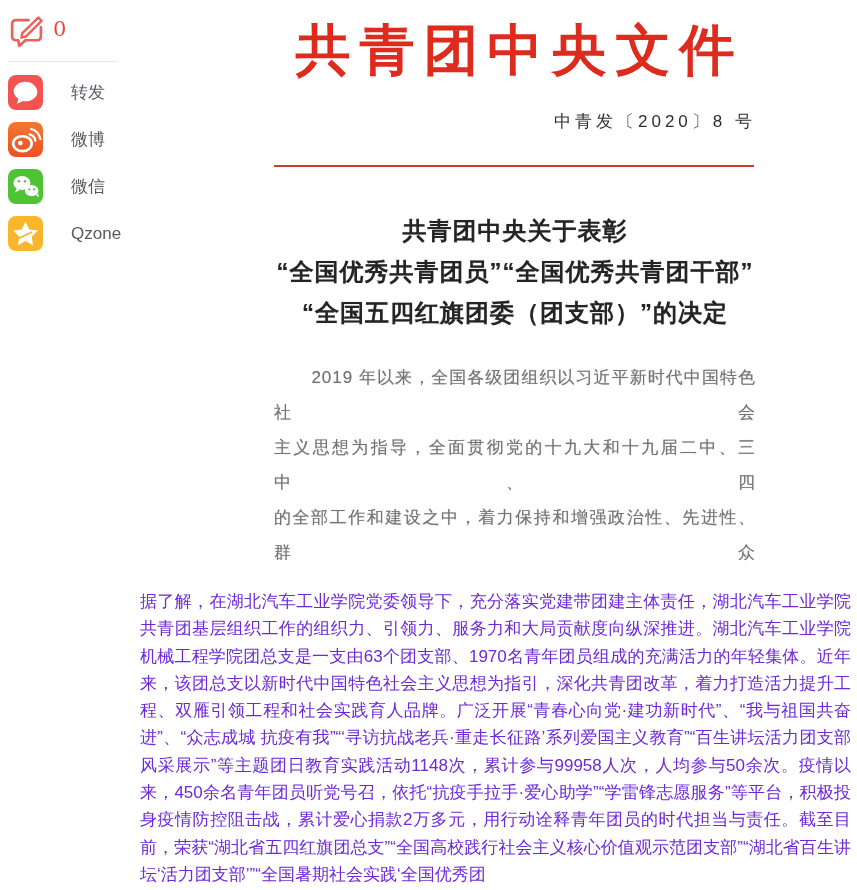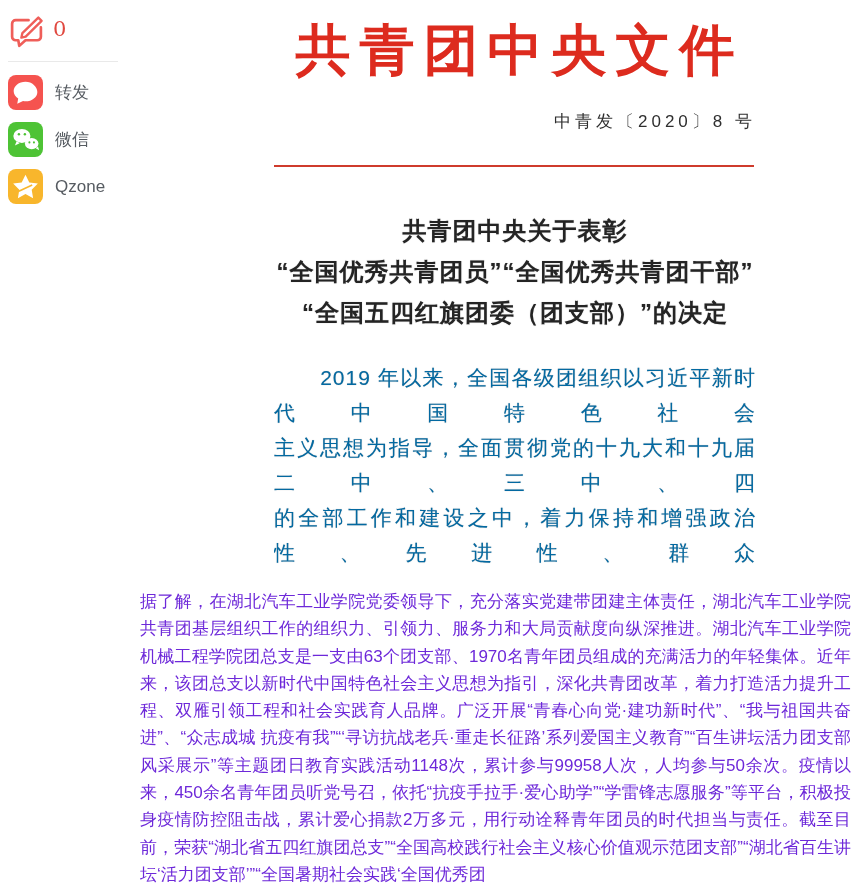--- a/index.html
+++ b/index.html
@@ -23,21 +23,21 @@
   .comment-row svg { width: 37px; height: 35px; display: block; }
   .comment-count {
     font-family: "DejaVu Serif", "Liberation Serif", serif;
     font-size: 21px; line-height: 30px; color: #e0483f;
   }
   .sidebar-divider {
     margin-top: 7px; margin-bottom: 13px;
     border-bottom: 1px solid #e9e9e9; width: 110px;
   }
   .share-item {
-    display: flex; align-items: center; gap: 12px;
+    display: flex; align-items: center; gap: 28px;
     margin-bottom: 12px; cursor: pointer;
   }
   .share-icon {
     width: 35px; height: 35px; border-radius: 8px;
     display: flex; align-items: center; justify-content: center;
     flex: 0 0 35px;
   }
   .share-icon svg { width: 35px; height: 35px; display: block; }
   .share-icon.weibo-bg { background: linear-gradient(180deg, #f5772e 0%, #ec5123 100%); }
   .share-label { font-size: 17px; color: #565b61; }
@@ -77,23 +77,23 @@
     margin-top: 43px;
     text-align: center;
     font-size: 24px; line-height: 41px;
     font-weight: 700;
     color: #242424;
     letter-spacing: 1px;
     text-shadow: 0 0 1px rgba(40,40,40,.35);
   }
   .scan-body {
     margin-top: 27px;
-    font-size: 21px; line-height: 35px;
+    font-size: 17px; line-height: 35px;
     letter-spacing: 1px;
-    color: #0369a1;
+    color: #737373;
     text-shadow: 0 0 1px rgba(80,80,80,.4);
   }
   .scan-line { text-align: justify; text-align-last: justify; }
   .scan-line.indent { text-indent: 2.2em; }
 
   
   .article {
     position: absolute;
     left: 140px; top: 588px;
     width: 711px;
@@ -121,20 +121,31 @@
 
   <div class="share-item">
     <span class="share-icon" style="background: rgb(245, 83, 79);">
       <svg viewBox="0 0 34 34">
         <path d="M17 6.5c-6.4 0-11.5 4.1-11.5 9.1 0 2.9 1.7 5.5 4.4 7.2L9 28l5.6-2.7c.8.1 1.6.2 2.4.2 6.4 0 11.5-4.1 11.5-9.1S23.4 6.5 17 6.5z" fill="#ffffff"></path>
       </svg>
     </span>
     <span class="share-label">转发</span>
   </div>
 
+  <div class="share-item">
+    <span class="share-icon weibo-bg">
+      <svg viewBox="0 0 34 34">
+        <ellipse cx="14" cy="21" rx="9" ry="7.3" fill="none" stroke="#ffffff" stroke-width="2.6"></ellipse>
+        <circle cx="12" cy="20.5" r="2.3" fill="#ffffff"></circle>
+        <path d="M21 12a7.5 7.5 0 0 1 5.6 6.2" fill="none" stroke="#ffffff" stroke-width="2.2" stroke-linecap="round"></path>
+        <path d="M22.5 6.8A12.5 12.5 0 0 1 31.4 16.6" fill="none" stroke="#ffffff" stroke-width="2.2" stroke-linecap="round"></path>
+      </svg>
+    </span>
+    <span class="share-label">微博</span>
+  </div>
 
   <div class="share-item">
     <span class="share-icon" style="background: rgb(78, 195, 53);">
       <svg viewBox="0 0 34 34">
         <ellipse cx="13.5" cy="13.5" rx="8.3" ry="6.8" fill="#ffffff"></ellipse>
         <path d="M8.5 18.5l-1.8 4.3 4.6-2.2z" fill="#ffffff"></path>
         <circle cx="10.6" cy="12" r="1.2" fill="#4ec335"></circle>
         <circle cx="16.4" cy="12" r="1.2" fill="#4ec335"></circle>
         <ellipse cx="23" cy="21" rx="6.6" ry="5.4" fill="#ffffff"></ellipse>
         <path d="M27 25.5l3.2 2-1-3.6z" fill="#ffffff"></path>

